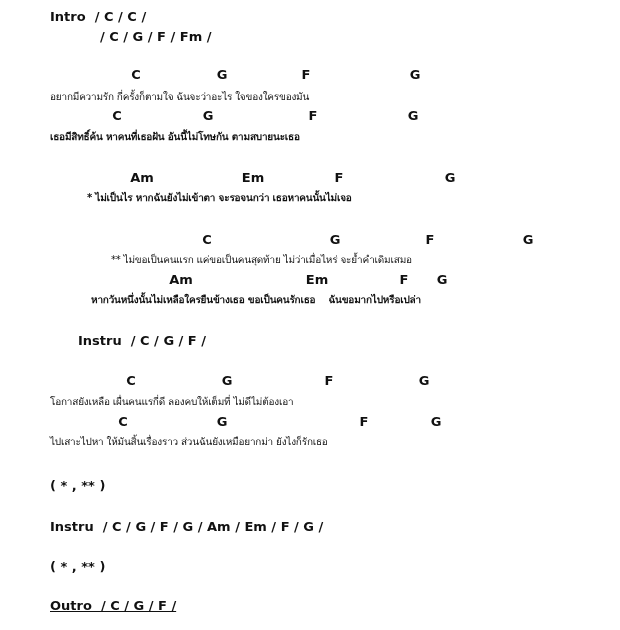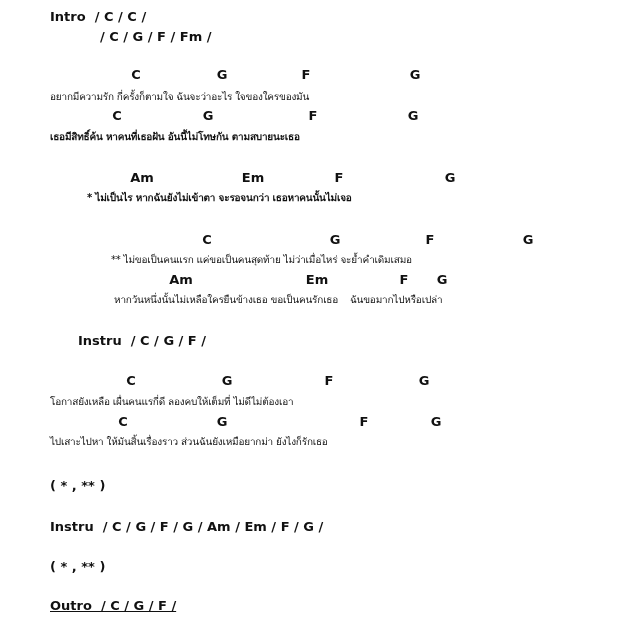--- a/index.html
+++ b/index.html
@@ -65,21 +65,21 @@
 <span class="chord" style="left:207px; top:240px;">C</span>
 <span class="chord" style="left:335px; top:240px;">G</span>
 <span class="chord" style="left:430px; top:240px;">F</span>
 <span class="chord" style="left:528px; top:240px;">G</span>
 <div class="line lyric" style="left:95px; top:260px;margin-left:16px;">** ไม่ขอเป็นคนแรก แค่ขอเป็นคนสุดท้าย ไม่ว่าเมื่อไหร่ จะย้ำคำเดิมเสมอ</div>
 
 <span class="chord" style="left:181px; top:280px;">Am</span>
 <span class="chord" style="left:317px; top:280px;">Em</span>
 <span class="chord" style="left:404px; top:280px;">F</span>
 <span class="chord" style="left:442px; top:280px;">G</span>
-<div class="line lyric" style="left:114px; top:300px;">หากวันหนึ่งนั้นไม่เหลือใครยืนข้างเธอ ขอเป็นคนรักเธอ    ฉันขอมากไปหรือเปล่า</div>
+<div class="line lyric" style="left:91px; top:300px;font-weight:bold;">หากวันหนึ่งนั้นไม่เหลือใครยืนข้างเธอ ขอเป็นคนรักเธอ    ฉันขอมากไปหรือเปล่า</div>
 
 <div class="line bold" style="left:50px; top:341px;margin-left:28px;">Instru  / C / G / F /</div>
 
 <span class="chord" style="left:131px; top:381px;">C</span>
 <span class="chord" style="left:227px; top:381px;">G</span>
 <span class="chord" style="left:329px; top:381px;">F</span>
 <span class="chord" style="left:424px; top:381px;">G</span>
 <div class="line lyric" style="left:50px; top:402px;">โอกาสยังเหลือ เผื่นคนแรกี่ดี ลองคบให้เต็มที่ ไม่ดีไม่ต้องเอา</div>
 
 <span class="chord" style="left:123px; top:422px;">C</span>

